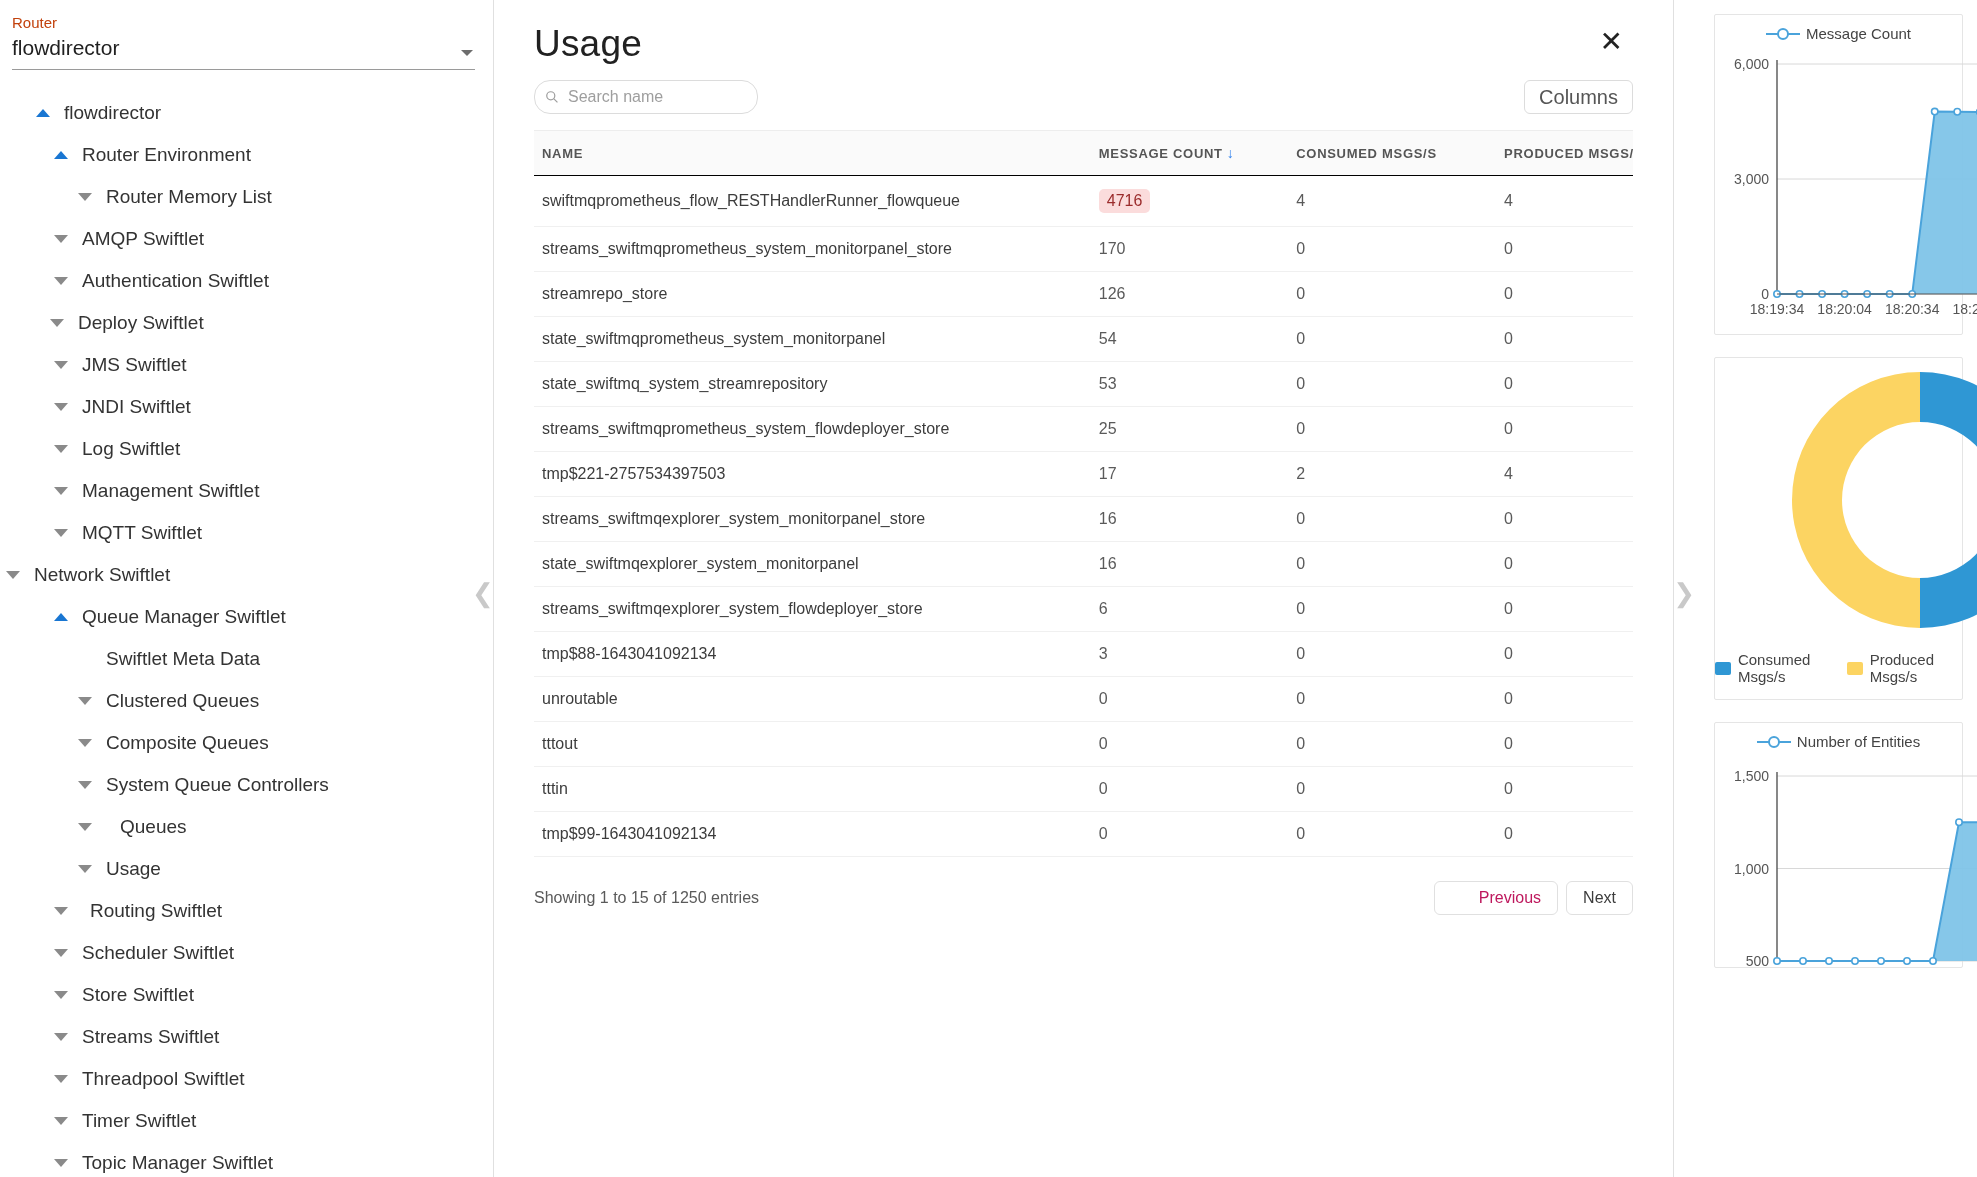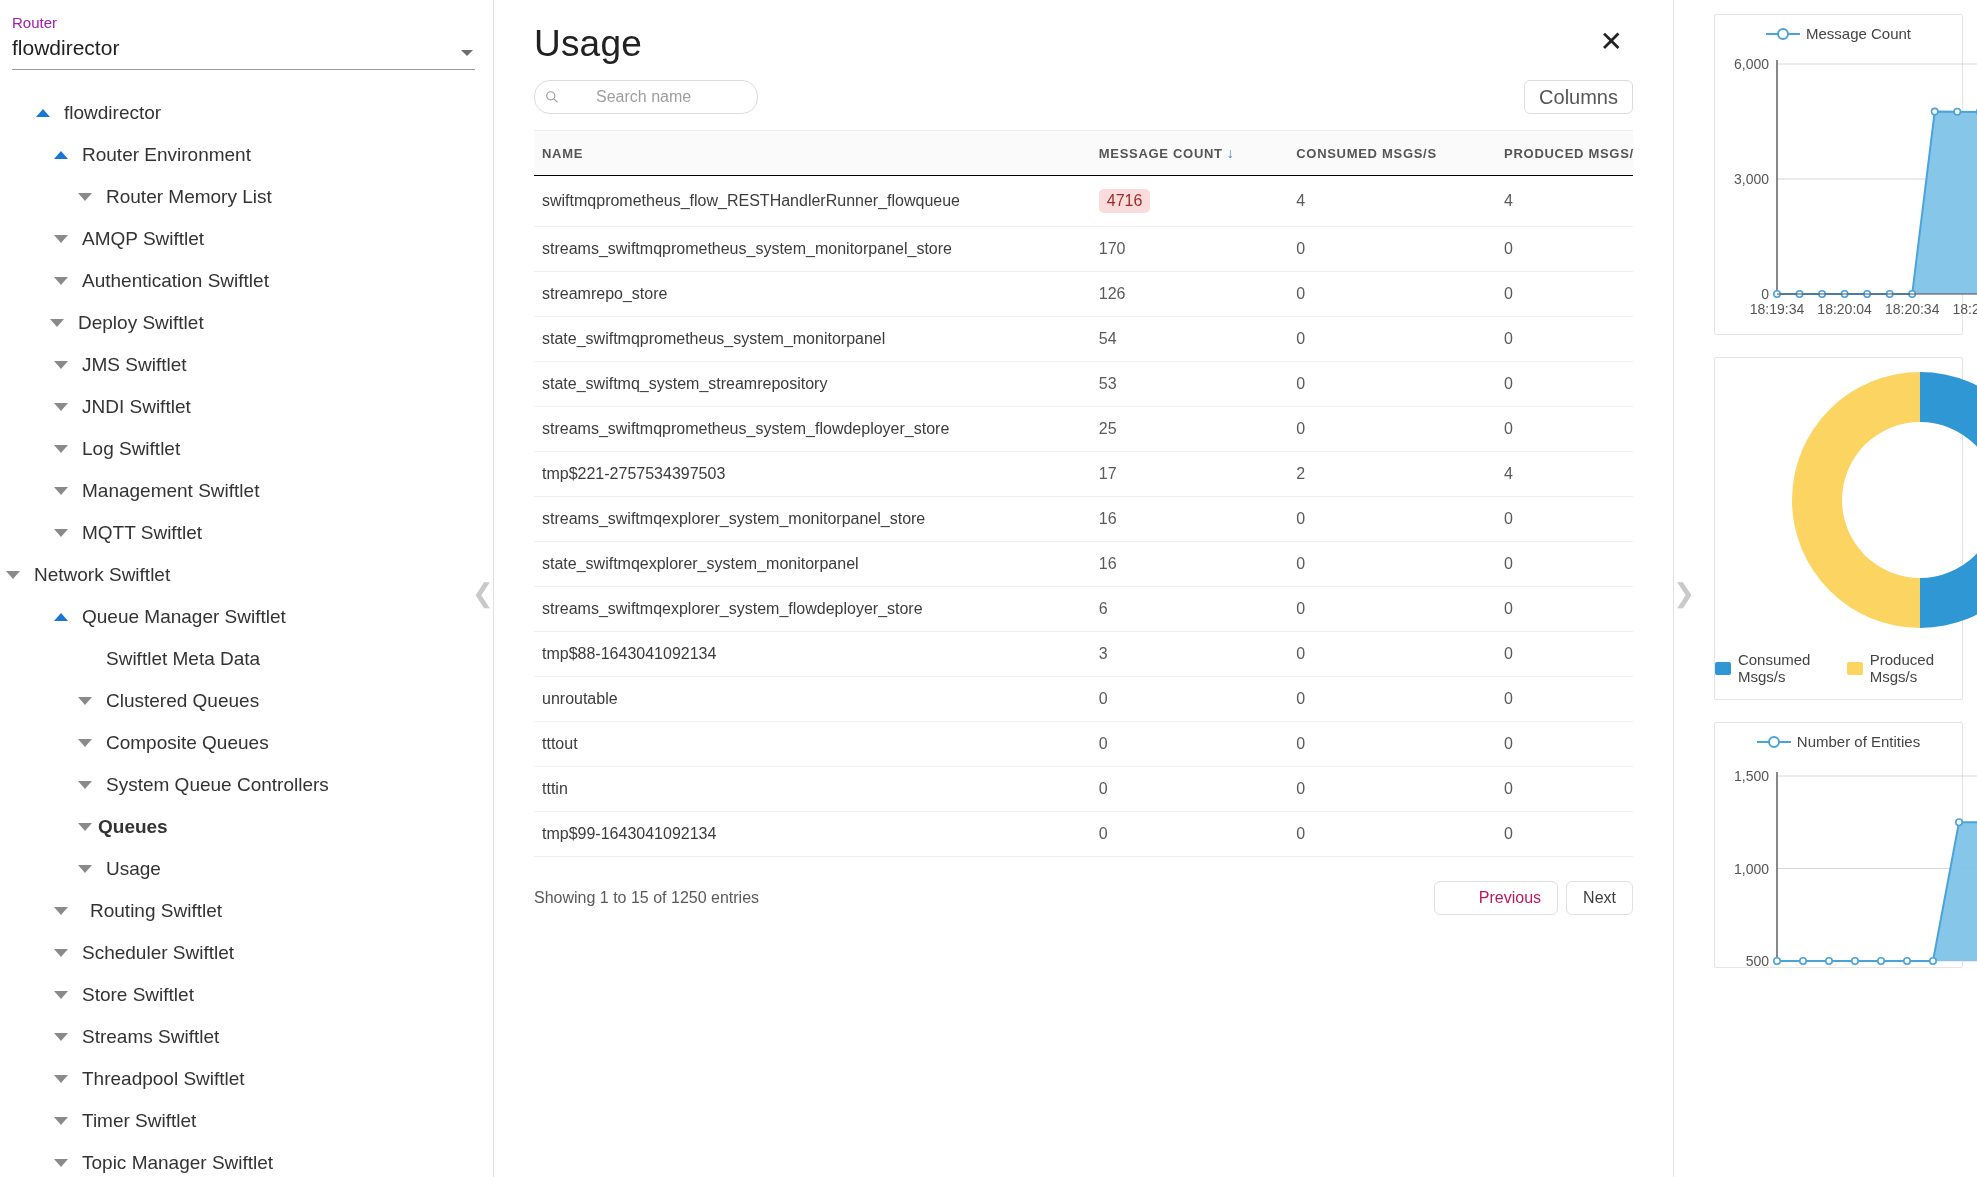--- a/index.html
+++ b/index.html
@@ -24,21 +24,21 @@
     overflow: hidden;
   }
   .router-select {
     margin: 14px 18px 0 12px;
     padding-bottom: 8px;
     border-bottom: 1px solid #9a9a9a;
     position: relative;
   }
   .router-label {
     font-size: 15px;
-    color: #a21caf;
+    color: #c2410c;
     line-height: 18px;
     margin-bottom: 3px;
   }
   .router-value {
     font-size: 21px;
     color: #212121;
     line-height: 26px;
   }
   .router-caret {
     position: absolute;
@@ -124,21 +124,20 @@
   }
   .search-box {
     width: 224px;
     height: 34px;
     border: 1px solid #dcdcdc;
     border-radius: 16px;
     display: flex;
     align-items: center;
     padding: 0 10px;
     background: #fff;
-    gap: 28px;
   }
   .search-box svg { flex: 0 0 14px; margin-right: 7px; }
   .search-box input {
     border: 0; outline: 0;
     font-size: 16px;
     font-family: "Liberation Sans", sans-serif;
     color: #333;
     width: 100%;
     background: transparent;
   }
@@ -355,21 +354,21 @@
         <div class="tree-item" style="padding-left: 72px;">
           <span class="tw">
             <span class="tri-down"></span>
           </span>
           <span style="margin-left: 8px;">System Queue Controllers</span>
         </div>
         <div class="tree-item" style="padding-left: 72px;">
           <span class="tw">
             <span class="tri-down"></span>
           </span>
-          <span style="margin-left: 0; font-weight: bold;">Queues</span>
+          <span style="margin-left: 22px;">Queues</span>
         </div>
         <div class="tree-item" style="padding-left: 72px;">
           <span class="tw">
             <span class="tri-down"></span>
           </span>
           <span style="margin-left: 8px;">Usage</span>
         </div>
         <div class="tree-item" style="padding-left: 48px;">
           <span class="tw">
             <span class="tri-down"></span>

